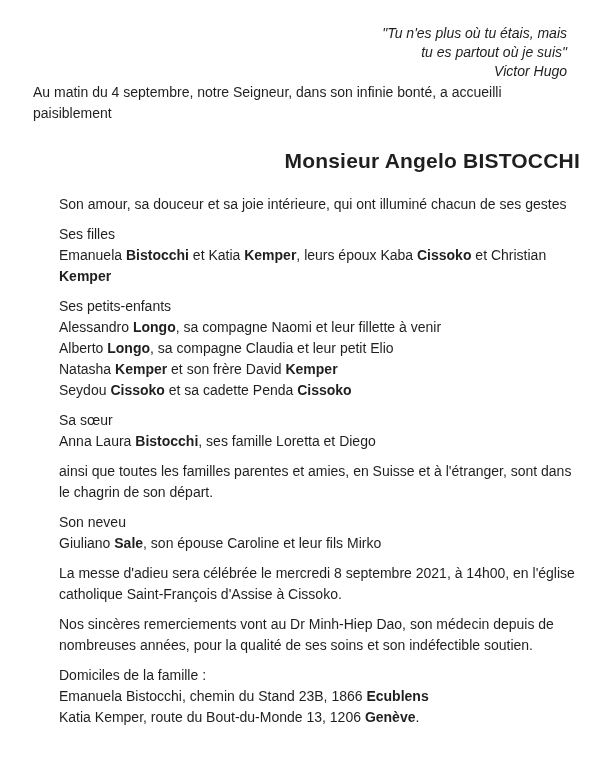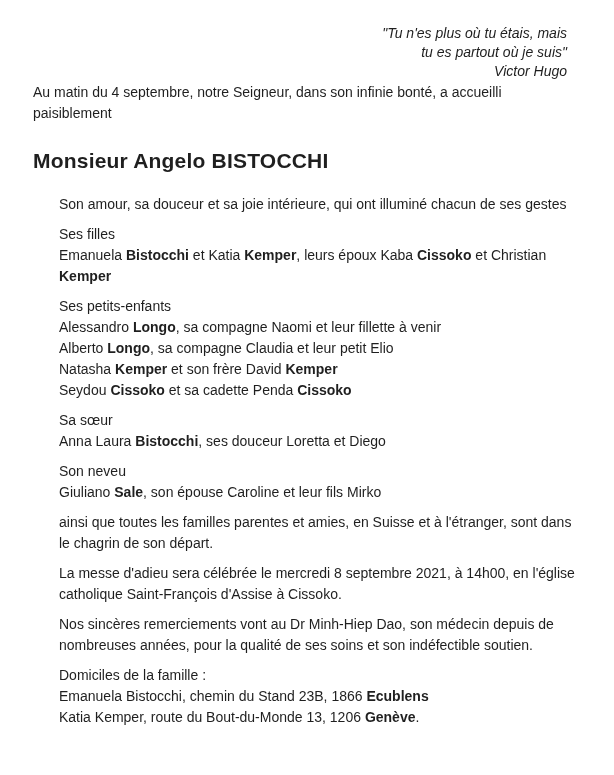--- a/index.html
+++ b/index.html
@@ -19,21 +19,21 @@
     font-style: italic;
     line-height: 19px;
     margin-right: 27px;
   }
   .intro {
     margin-top: 1px;
   }
   .deceased-title {
     font-size: 21px;
     font-weight: 700;
-    text-align: left;
+    text-align: right;
     line-height: 26px;
     margin: 24px 14px 20px 0;
     letter-spacing: 0.2px;
   }
   .para { margin-top: 9px; margin-left: 26px; }
   .para:first-child { margin-top: 0; }
   .bold { font-weight: 700; }
 </style>
 </head>
 <body>
@@ -48,19 +48,19 @@
   <span>Au matin du 4 septembre, notre Seigneur, dans son infinie bonté, a accueilli</span><br>
   <span>paisiblement</span>
 </p>
 
 <h1 class="deceased-title">Monsieur Angelo BISTOCCHI</h1>
 
 <div>
     <p class="para"><span>Son amour, sa douceur et sa joie intérieure, qui ont illuminé chacun de ses gestes</span><br></p>
     <p class="para"><span>Ses filles</span><br><span>Emanuela </span><span class="bold">Bistocchi</span><span> et Katia </span><span class="bold">Kemper</span><span>, leurs époux Kaba </span><span class="bold">Cissoko</span><span> et Christian</span><br><span class="bold">Kemper</span></p>
     <p class="para"><span>Ses petits-enfants</span><br><span>Alessandro </span><span class="bold">Longo</span><span>, sa compagne Naomi et leur fillette à venir</span><br><span>Alberto </span><span class="bold">Longo</span><span>, sa compagne Claudia et leur petit Elio</span><br><span>Natasha </span><span class="bold">Kemper</span><span> et son frère David </span><span class="bold">Kemper</span><br><span>Seydou </span><span class="bold">Cissoko</span><span> et sa cadette Penda </span><span class="bold">Cissoko</span></p>
-    <p class="para"><span>Sa sœur</span><br><span>Anna Laura </span><span class="bold">Bistocchi</span><span>, ses douceur Loretta et Diego</span></p>
+    <p class="para"><span>Sa sœur</span><br><span>Anna Laura </span><span class="bold">Bistocchi</span><span>, ses famille Loretta et Diego</span></p>
+    <p class="para"><span>ainsi que toutes les familles parentes et amies, en Suisse et à l'étranger, sont dans</span><br><span>le chagrin de son départ.</span></p>
     <p class="para"><span>Son neveu</span><br><span>Giuliano </span><span class="bold">Sale</span><span>, son épouse Caroline et leur fils Mirko</span></p>
-    <p class="para"><span>ainsi que toutes les familles parentes et amies, en Suisse et à l'étranger, sont dans</span><br><span>le chagrin de son départ.</span></p>
     <p class="para"><span>La messe d'adieu sera célébrée le mercredi 8 septembre 2021, à 14h00, en l'église</span><br><span>catholique Saint-François d'Assise à Cissoko.</span></p>
     <p class="para"><span>Nos sincères remerciements vont au Dr Minh-Hiep Dao, son médecin depuis de</span><br><span>nombreuses années, pour la qualité de ses soins et son indéfectible soutien.</span></p>
     <p class="para"><span>Domiciles de la famille :</span><br><span>Emanuela Bistocchi, chemin du Stand 23B, 1866 </span><span class="bold">Ecublens</span><br><span>Katia Kemper, route du Bout-du-Monde 13, 1206 </span><span class="bold">Genève</span><span>.</span></p>
   </div>
 
 </body></html>

